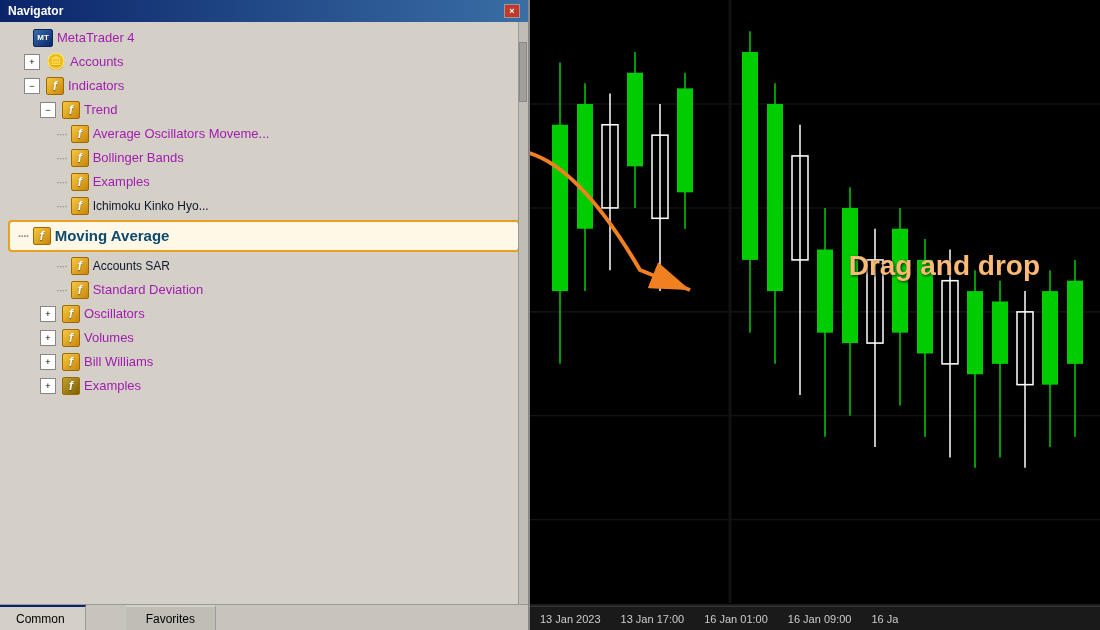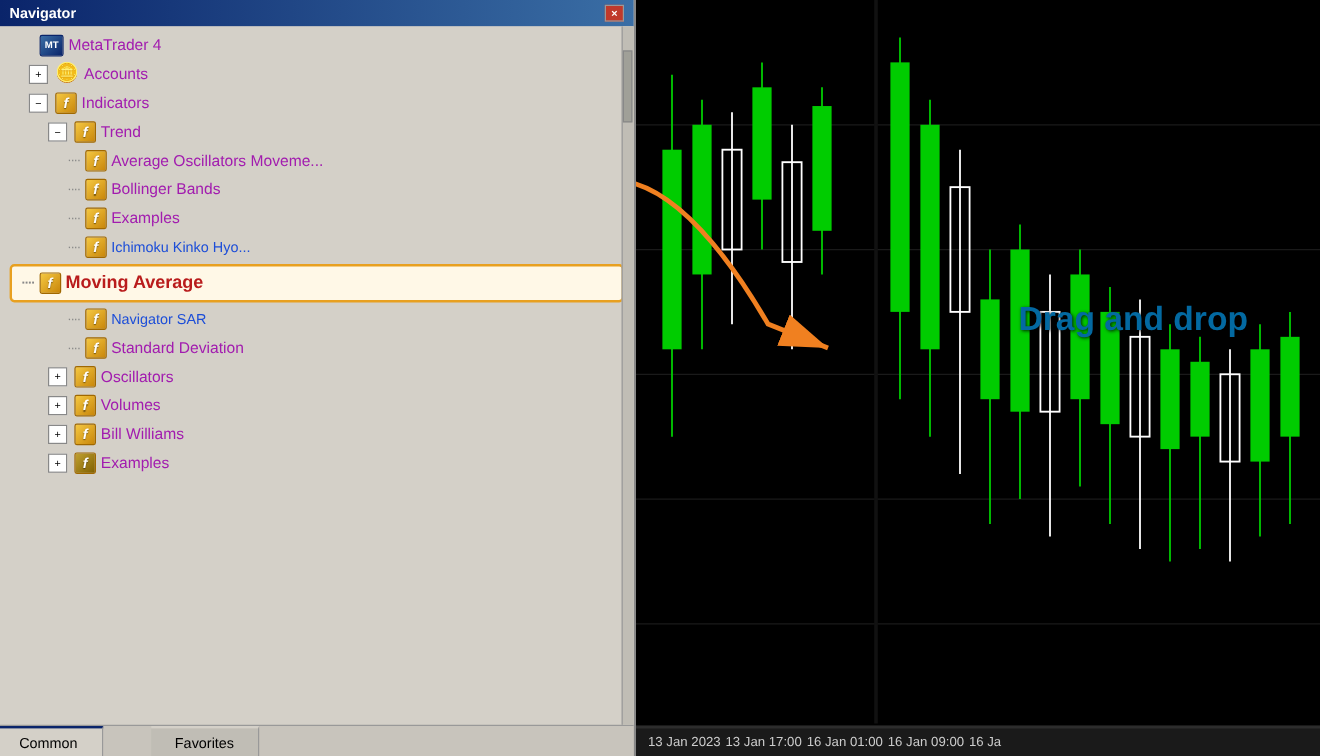--- a/index.html
+++ b/index.html
@@ -156,30 +156,30 @@
     }
 
     .tree-label {
       font-size: 13px;
       color: #a21caf;
     }
 
     .tree-item.selected .tree-label {
       font-size: 15px;
       font-weight: bold;
-      color: #b91c1c;
+      color: #0c4a6e;
     }
 
     .indent1 { padding-left: 8px; margin-left: 25px; }
     .indent2 { padding-left: 24px; }
     .indent3 { padding-left: 40px; }
     .indent4 { padding-left: 56px; }
 
     .strikethrough-partial {
-      color: #1d4ed8;
+      color: #0f172a;
       font-size: 12px;
     }
 
     
     .navigator-tabs {
       display: flex;
       background: #c8c4bc;
       border-top: 1px solid #999;
       height: 26px;
     }
@@ -215,21 +215,21 @@
       overflow: hidden;
     }
 
     
     .drag-drop-label {
       position: absolute;
       top: 250px;
       right: 60px;
       font-size: 28px;
       font-weight: bold;
-      color: #0369a1;
+      color: #fdba74;
       text-shadow: 1px 1px 3px rgba(0,0,0,0.8);
       pointer-events: none;
       z-index: 10;
     }
 
     
     .arrow-svg {
       position: absolute;
       top: 130px;
       left: -40px;
@@ -243,21 +243,21 @@
       position: absolute;
       bottom: 0;
       left: 0;
       right: 0;
       height: 24px;
       background: #1a1a1a;
       border-top: 1px solid #333;
       display: flex;
       align-items: center;
       padding: 0 10px;
-      gap: 4px;
+      gap: 20px;
     }
 
     .date-label {
       color: #ccc;
       font-size: 11px;
     }
 
     
     .tree-area::-webkit-scrollbar {
       width: 8px;
@@ -349,21 +349,21 @@
 
     <div class="tree-item selected">
       <span class="tree-dots" style="color:#888;font-size:11px;">····</span>
       <div class="icon-func">f</div>
       <span class="tree-label">Moving Average</span>
     </div>
 
     <div class="tree-item indent4">
       <span class="tree-dots">····</span>
       <div class="icon-func">f</div>
-      <span class="tree-label strikethrough-partial">Navigator SAR</span>
+      <span class="tree-label strikethrough-partial">Accounts SAR</span>
     </div>
 
     <div class="tree-item indent4">
       <span class="tree-dots">····</span>
       <div class="icon-func">f</div>
       <span class="tree-label">Standard Deviation</span>
     </div>
 
     <div class="tree-item indent3">
       <div class="expand-btn">+</div>

